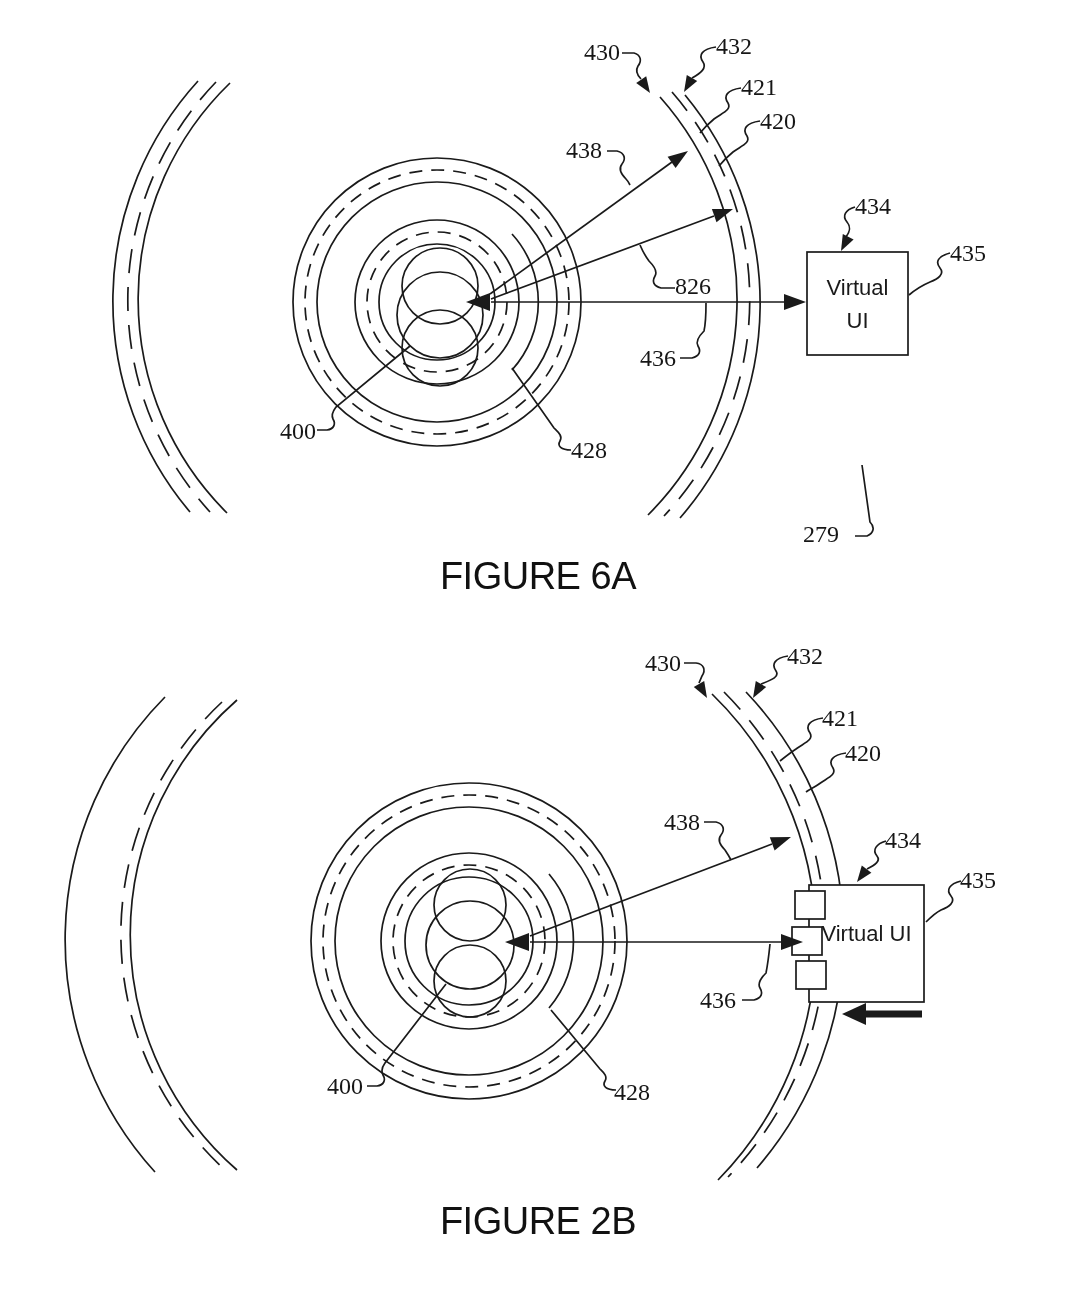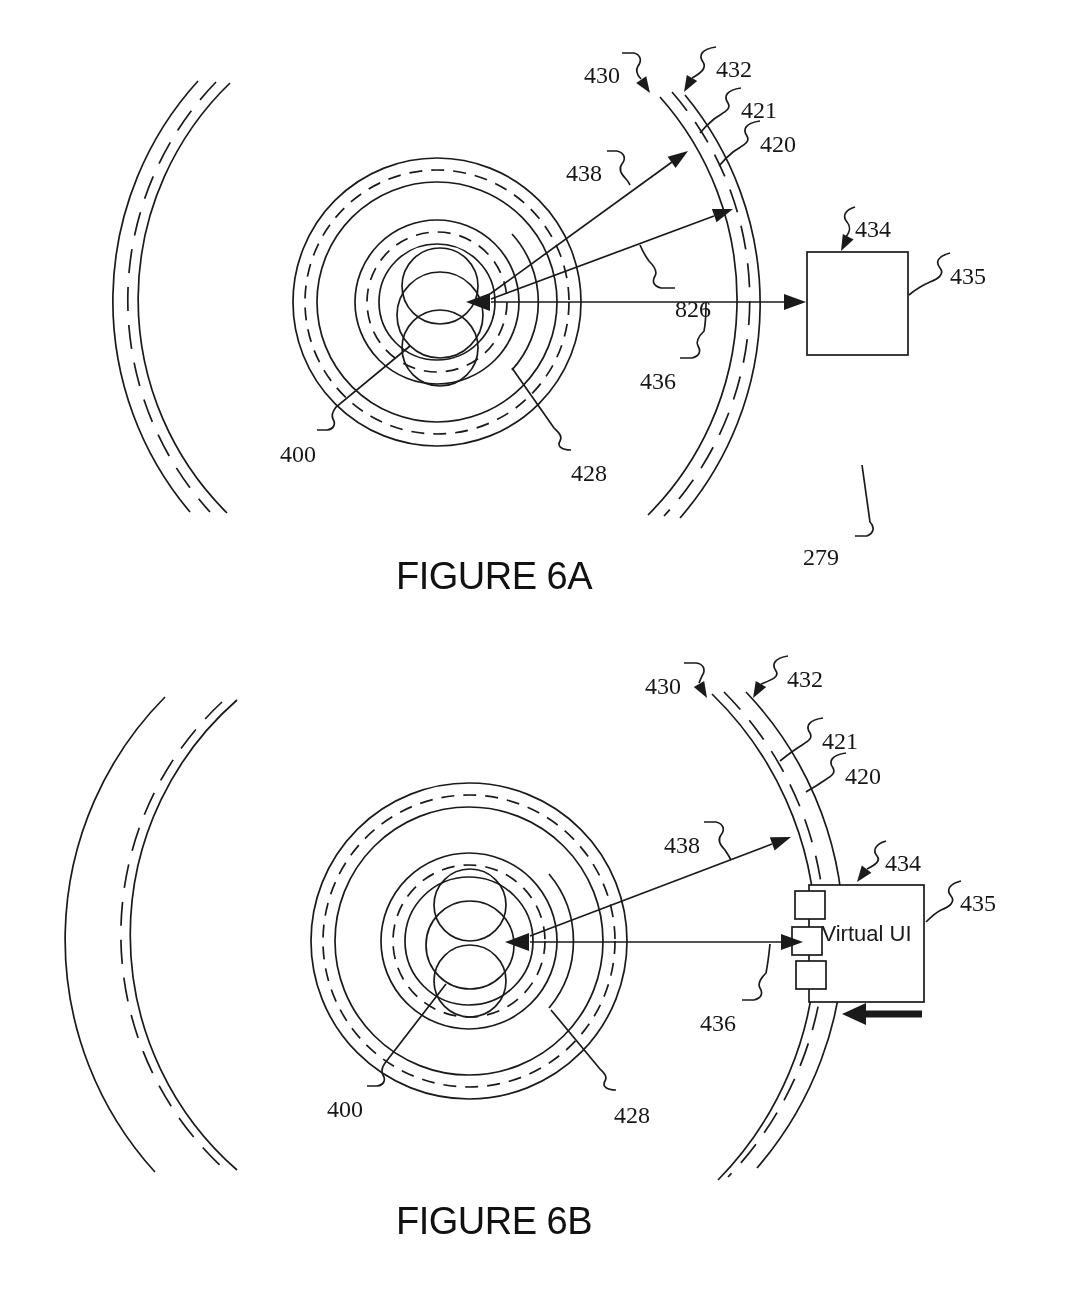--- a/index.html
+++ b/index.html
@@ -3,24 +3,24 @@
 <meta charset="utf-8">
 <style>
   html,body{margin:0;padding:0;background:#e8e8e8;}
   .sheet{
     position:relative;width:1080px;height:1298px;background:#ffffff;
     font-family:"Liberation Serif", serif;color:#161616;overflow:hidden;
   }
   .sheet svg{position:absolute;left:0;top:0;z-index:1;}
   .ref{
     position:absolute;z-index:2;font-size:24px;line-height:1;white-space:nowrap;
-    font-family:"Liberation Serif", serif;color:#161616;margin-top:23px;
+    font-family:"Liberation Serif", serif;color:#161616;
   }
   .caption{
-    position:absolute;z-index:2;width:240px;text-align:left;
+    position:absolute;z-index:2;width:240px;text-align:right;
     font-family:"Liberation Sans", sans-serif;font-size:38px;line-height:1;color:#111;
     letter-spacing:-0.5px;
   }
   .vui{
     position:absolute;z-index:2;display:flex;flex-direction:column;
     align-items:center;justify-content:center;text-align:center;
     font-family:"Liberation Sans", sans-serif;font-size:22px;line-height:1.5;color:#1a1a1a;
   }
   .ln{stroke:#1a1a1a;fill:none;stroke-width:1.7px;}
   .dash-ring{stroke-dasharray:13 9;}
@@ -146,33 +146,37 @@
   <div class="ref" style="left:760px;top:109px">420</div>
   <div class="ref" style="left:566px;top:138px">438</div>
   <div class="ref" style="left:855px;top:194px">434</div>
   <div class="ref" style="left:950px;top:241px">435</div>
   <div class="ref" style="left:675px;top:274px">826</div>
   <div class="ref" style="left:640px;top:346px">436</div>
   <div class="ref" style="left:280px;top:419px">400</div>
   <div class="ref" style="left:571px;top:438px">428</div>
   <div class="ref" style="left:803px;top:522px">279</div>
 
+  <div class="vui" style="left:808px;top:253px;width:99px;height:101px">
+    <span>Virtual</span>
+    <span>UI</span>
+  </div>
 
   <div class="caption" style="left:396px;top:557px">FIGURE 6A</div>
 
   <div class="ref" style="left:645px;top:651px">430</div>
   <div class="ref" style="left:787px;top:644px">432</div>
   <div class="ref" style="left:822px;top:706px">421</div>
   <div class="ref" style="left:845px;top:741px">420</div>
   <div class="ref" style="left:664px;top:810px">438</div>
   <div class="ref" style="left:885px;top:828px">434</div>
   <div class="ref" style="left:960px;top:868px">435</div>
   <div class="ref" style="left:700px;top:988px">436</div>
   <div class="ref" style="left:327px;top:1074px">400</div>
   <div class="ref" style="left:614px;top:1080px">428</div>
 
   <div class="vui" style="left:810px;top:886px;width:113px;height:95px">
     <span>Virtual UI</span>
   </div>
 
-  <div class="caption" style="left:396px;top:1202px">FIGURE 6B</div>
+  <div class="caption" style="left:396px;top:1202px">FIGURE 2B</div>
 
 </div>
 
 </body></html>

